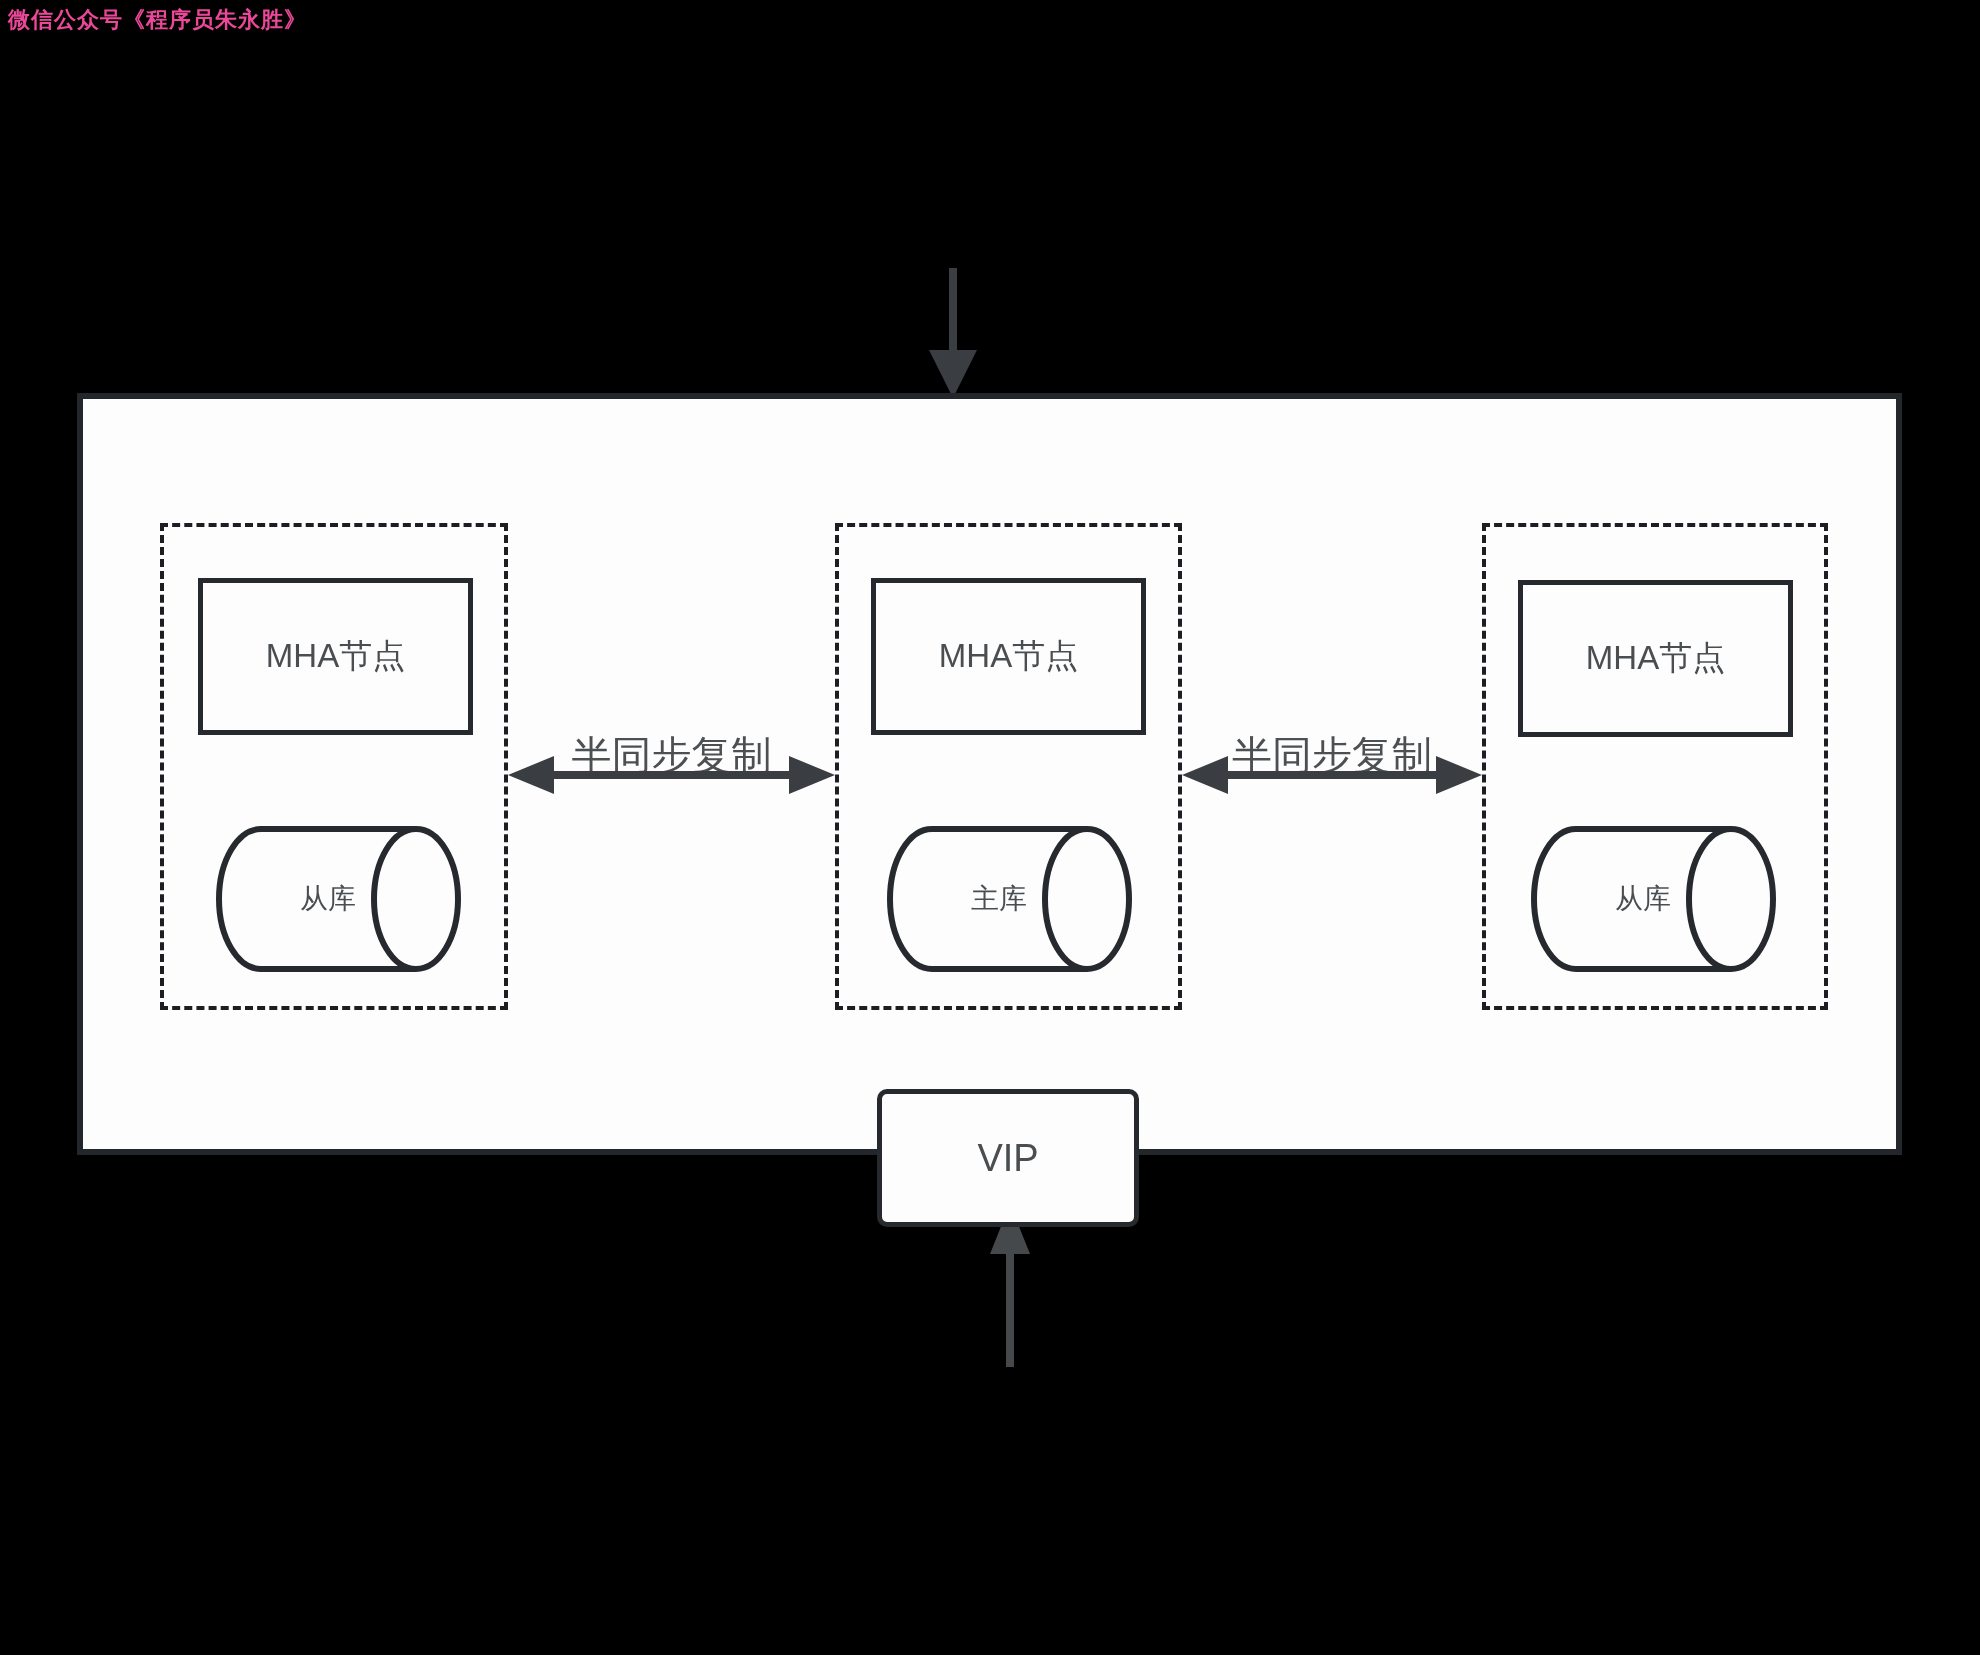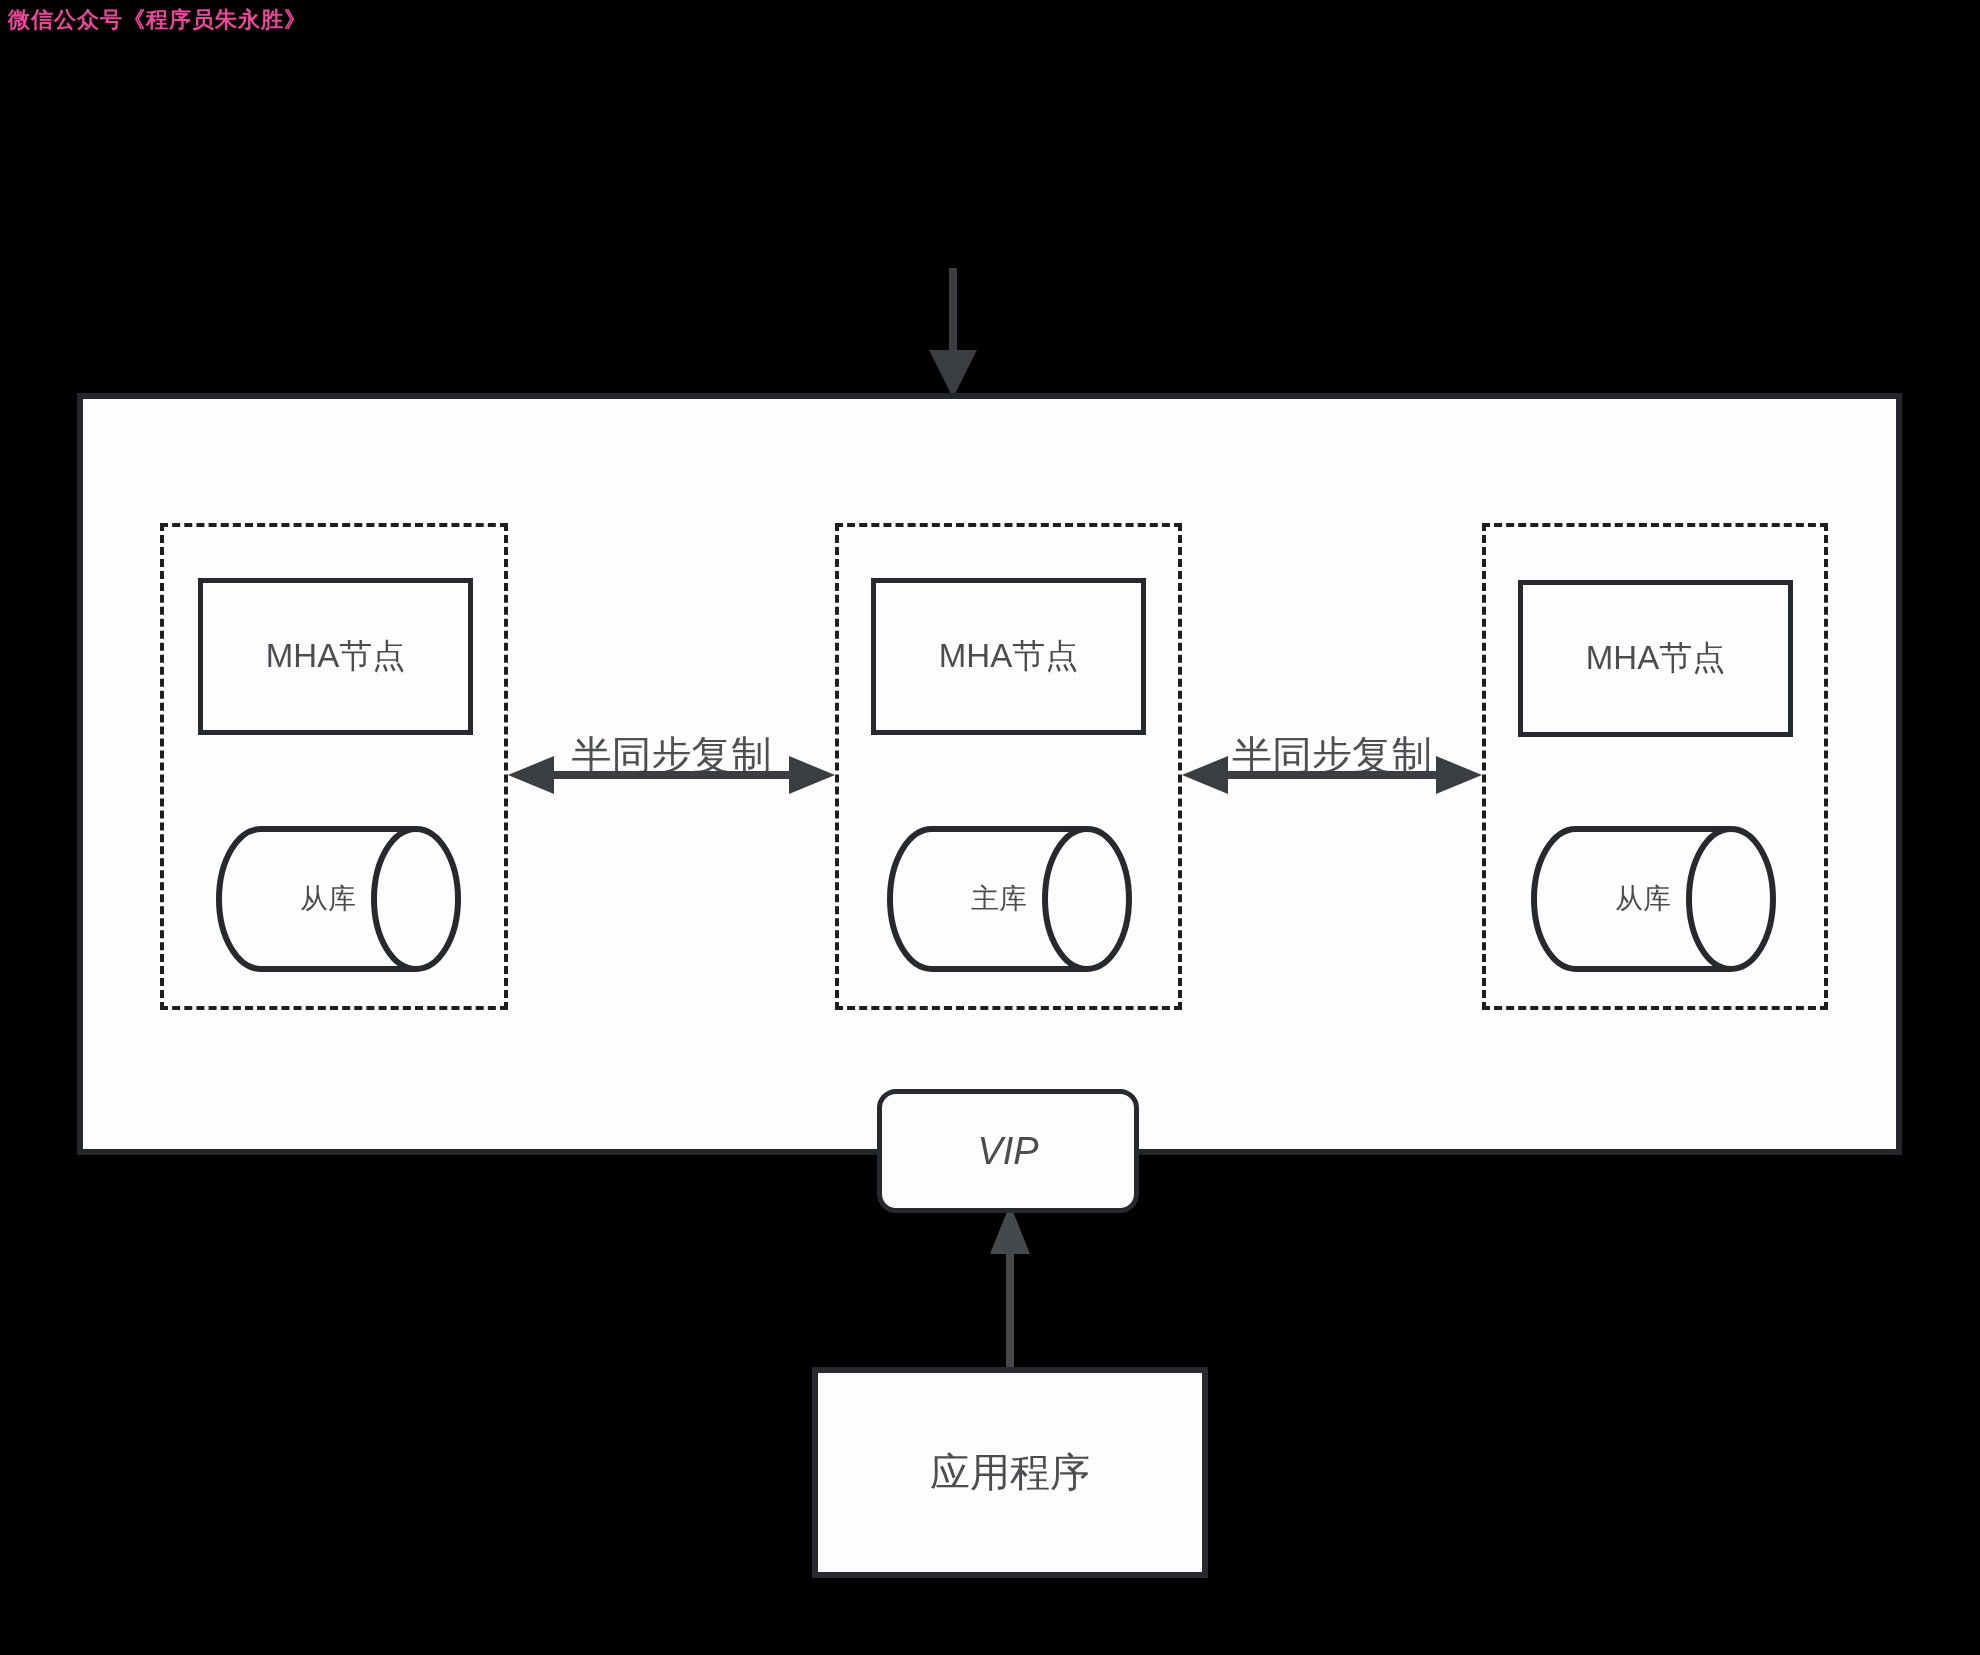--- a/index.html
+++ b/index.html
@@ -95,22 +95,22 @@
     border-bottom:19px solid transparent;
     border-right:46px solid var(--arrow);
   }
   .darrow .head-right{
     position:absolute;right:0;top:0;width:0;height:0;
     border-top:19px solid transparent;
     border-bottom:19px solid transparent;
     border-left:46px solid var(--arrow);
   }
   .vip-box{
-    left:877px;top:1089px;width:262px;height:124px;
-    border-radius:19px;font-size:38px;z-index:5;font-style:italic;
+    left:877px;top:1089px;width:262px;height:138px;
+    border-radius:10px;font-size:38px;z-index:5;
   }
   .head-up{
     left:990px;top:1204px;width:0;height:0;
     border-left:20px solid transparent;
     border-right:20px solid transparent;
     border-bottom:50px solid var(--arrow-light);
   }
   .app-arrow-shaft{left:1006px;top:1250px;height:117px;background:var(--arrow-light);}
   .app-box{
     left:812px;top:1367px;width:396px;height:211px;
@@ -184,17 +184,14 @@
 
   <div class="abs solid-box vip-box">
     <span>VIP</span>
   </div>
 
   <div>
     <div class="abs head-up"></div>
     <div class="abs vshaft app-arrow-shaft"></div>
   </div>
 
-  <div class="abs solid-box app-box">
-    <span>应用程序</span>
-  </div>
 
 </div>
 
 </body></html>

